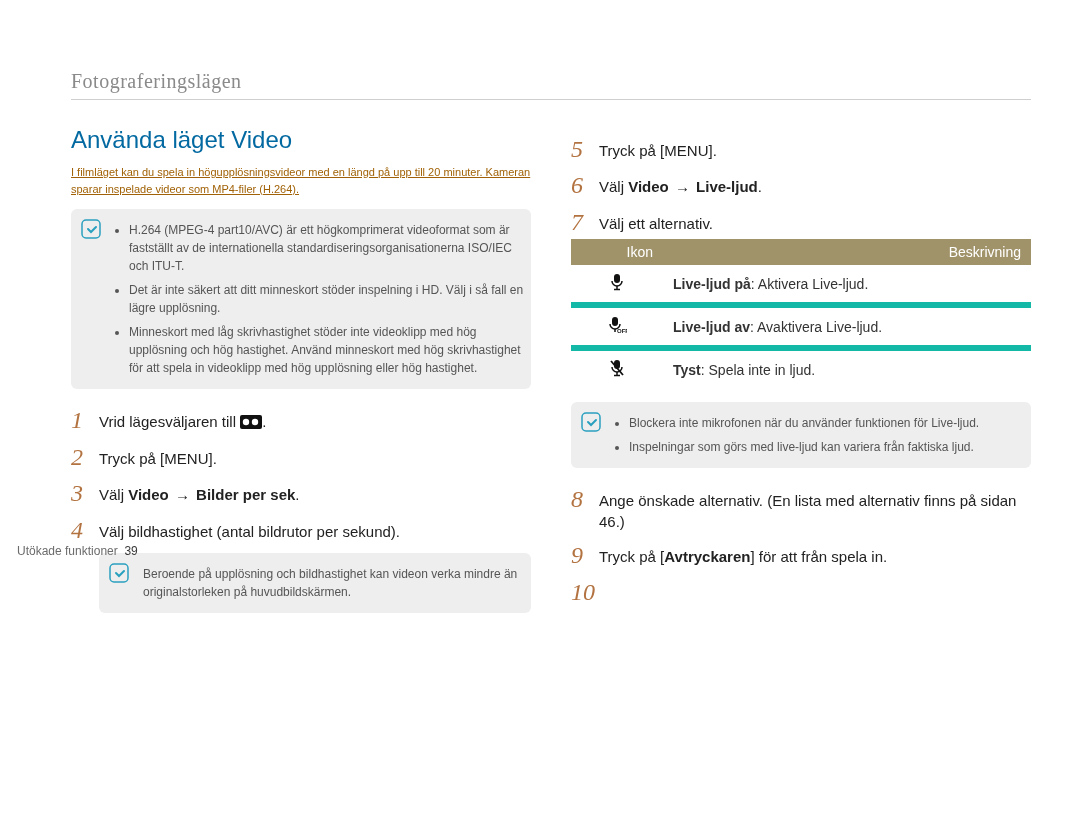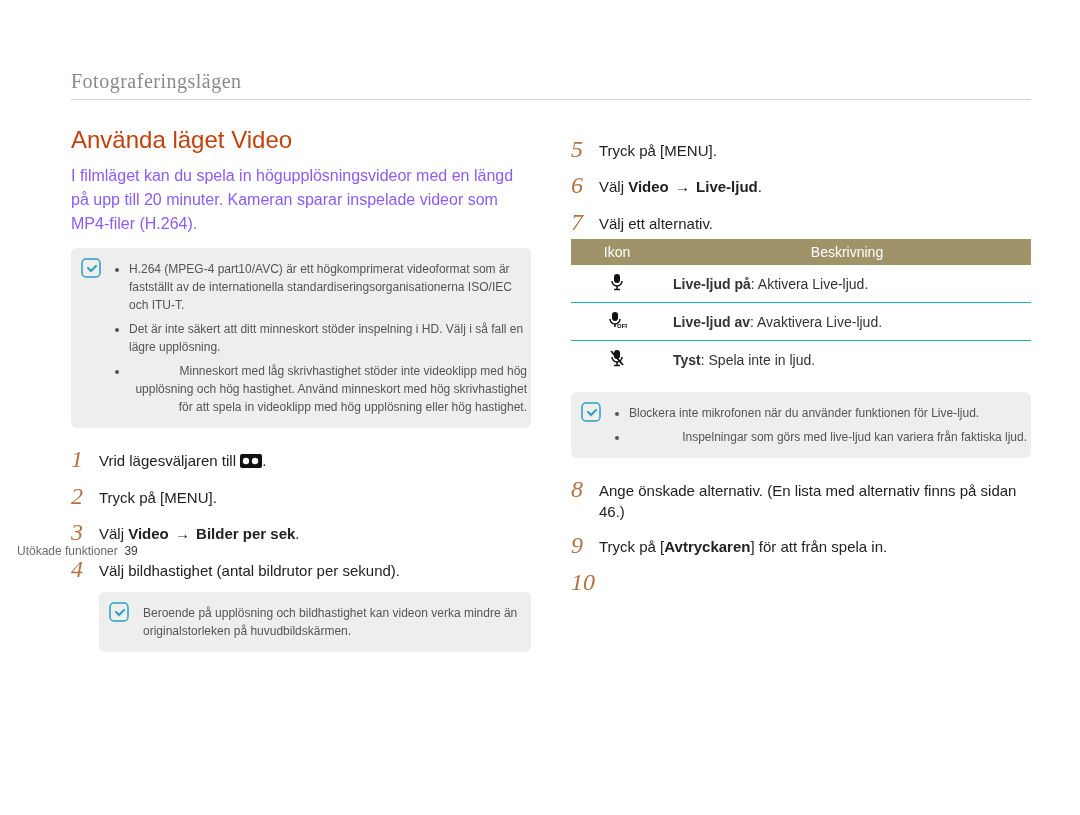--- a/index.html
+++ b/index.html
@@ -31,31 +31,32 @@
   }
   .columns {
     display: flex;
     gap: 40px;
   }
   .col {
     flex: 1;
     min-width: 0;
   }
   h2.section-title {
-    color: #c2410c;
+    color: #0369a1;
     font-size: 24px;
     font-weight: 400;
     margin: 0 0 10px 0;
     font-family: Arial, sans-serif;
   }
   .intro {
-    font-size: 16px;
+    font-size: 11px;
     line-height: 1.5;
-    color: #8b5cf6;
+    color: #a16207;
     margin: 0 0 12px 0;
+    text-decoration: underline;
   }
   .note-box {
     background: #efeeee;
     border-radius: 6px;
     padding: 12px 4px 12px 44px;
     font-size: 12px;
     color: #555;
     line-height: 1.5;
     position: relative;
     margin: 10px 0 18px 0;
@@ -67,21 +68,21 @@
     width: 20px;
     height: 20px;
   }
   .note-box ul {
     margin: 0;
     padding: 0 0 0 14px;
   }
   .note-box li {
     margin-bottom: 6px;
   }
-  .note-box li:last-child { margin-bottom: 0; text-align: right; }
+  .note-box li:last-child { margin-bottom: 0; }
   .note-box p { margin: 0; }
   .step {
     display: flex;
     align-items: flex-start;
     margin: 10px 0 4px 0;
   }
   .step-wrap { margin-bottom: 4px; }
   .step-num {
     font-family: "Times New Roman", serif;
     font-style: italic;
@@ -127,28 +128,28 @@
   .desc-table {
     border-collapse: collapse;
     width: 100%;
     margin-top: 4px;
     font-size: 14px;
   }
   .desc-table th {
     background: #a0936a;
     color: #ffffff;
     font-weight: 400;
-    text-align: center;
+    text-align: right;
     padding: 5px 10px;
     font-size: 14px;
   }
   .desc-table th:first-child { width: 72px; }
   .desc-table td {
     padding: 8px 10px;
-    border-bottom: 1px solid #14b8a6;
+    border-bottom: 6px solid #14b8a6;
     vertical-align: middle;
   }
   .desc-table td.icon-cell {
     text-align: center;
   }
   .desc-table tr:last-child td { border-bottom: none; }
   .footer {
     position: absolute;
     bottom: 20px;
     left: 6px;

